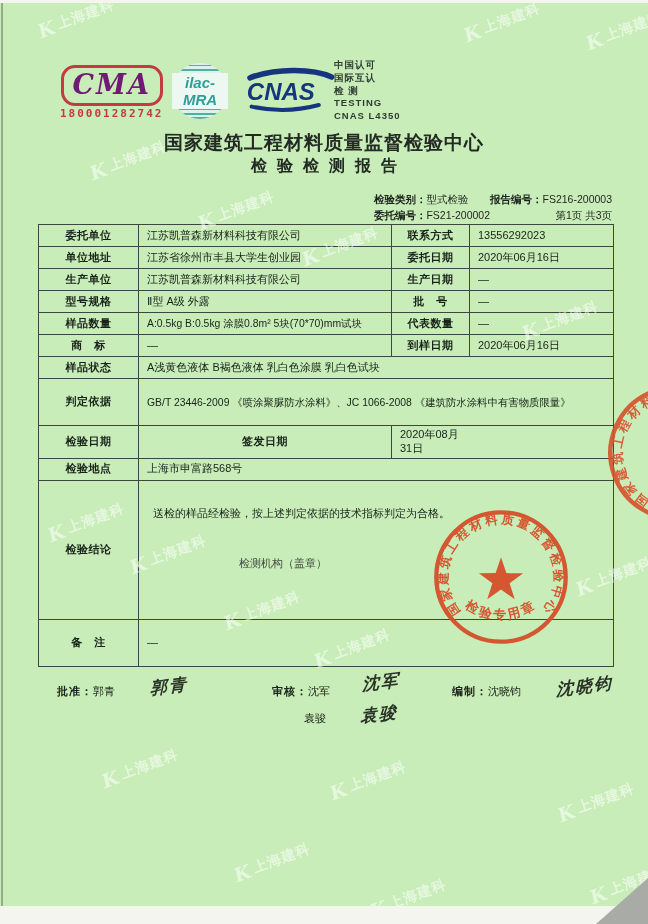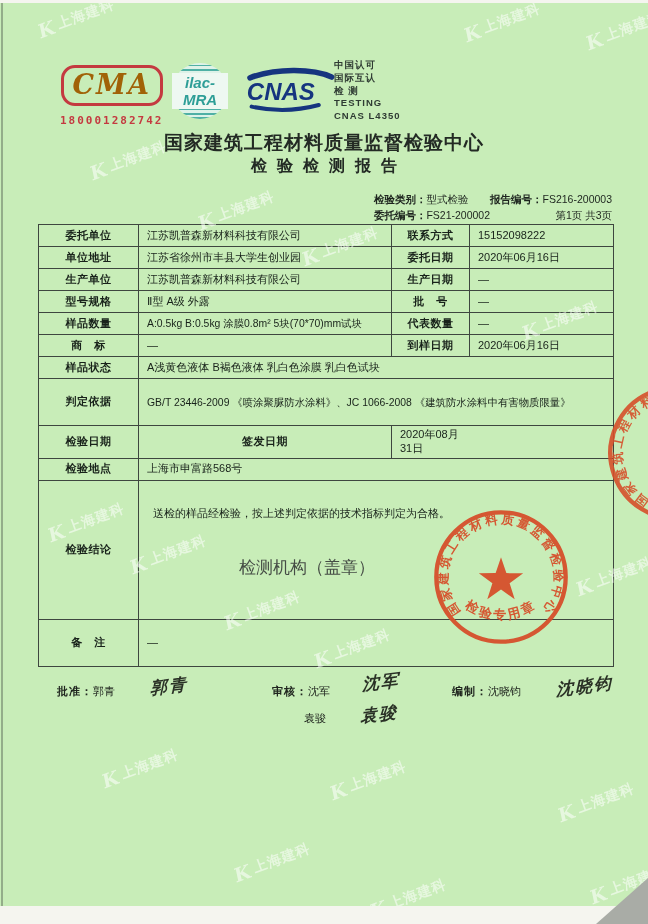--- a/index.html
+++ b/index.html
@@ -23,23 +23,23 @@
     position:absolute;display:flex;align-items:center;gap:3px;
     color:rgba(255,255,255,.55);font-weight:bold;font-size:14px;
     transform:rotate(-20deg);z-index:4;pointer-events:none;letter-spacing:1px;
     white-space:nowrap;
   }
   .wm-k{font-size:19px;font-family:"DejaVu Serif",serif;transform:skewX(-8deg);}
   
   .cma{position:absolute;left:60px;top:62px;text-align:center;color:#c43a40;z-index:2;}
   .cma-mark{
     display:inline-block;font:italic bold 27px "DejaVu Serif",serif;letter-spacing:2px;
-    border:3.5px solid #c43a40;border-radius:14px;padding:1px 9px 3px;color:#a16207;
-  }
-  .cma-num{margin-top:8px;font-family:"DejaVu Sans Mono",monospace;font-size:11px;font-weight:bold;letter-spacing:2px;}
+    border:3.5px solid #c43a40;border-radius:14px;padding:1px 9px 3px;color:#701a75;
+  }
+  .cma-num{margin-top:1px;font-family:"DejaVu Sans Mono",monospace;font-size:11px;font-weight:bold;letter-spacing:2px;}
   .ilac{
     position:absolute;left:172px;top:60px;width:56px;height:56px;border-radius:50%;z-index:2;
     background:repeating-linear-gradient(0deg,#4fb0a5 0px,#4fb0a5 1.6px,#ddf2e8 1.6px,#ddf2e8 4.4px);
     display:flex;align-items:center;justify-content:center;
   }
   .ilac-band{
     background:#eef8f2;width:100%;text-align:center;padding:1px 0;
     color:#2e9e97;font-size:15px;font-weight:bold;font-style:italic;
   }
   .cnas{position:absolute;left:242px;top:62px;z-index:2;}
@@ -74,21 +74,21 @@
   .cell{
     border-left:1px solid #3e463f;padding:2px 8px;display:flex;align-items:center;
     font-size:11px;min-height:17px;line-height:1.25;
   }
   .cell:first-child{border-left:none;}
   .lab{justify-content:center;font-weight:bold;text-align:center;letter-spacing:.5px;}
   .basis-cell{font-size:10.4px;}
   .concl-row .cell{min-height:134px;}
   .concl-body{position:relative;display:block;padding:0;}
   .concl-text{position:absolute;left:14px;top:26px;font-size:11px;color:#18221a;}
-  .agency{position:absolute;left:100px;top:76px;font-size:17px;color:#454c45;z-index:1;}
+  .agency{position:absolute;left:100px;top:76px;font-size:11px;color:#454c45;z-index:1;}
   .remark-row .cell{min-height:42px;}
   
   .stamp-main{position:absolute;left:432px;top:505px;z-index:6;opacity:.95;}
   .stamp-edge{position:absolute;left:606px;top:380px;z-index:6;opacity:.9;transform:rotate(-20deg);}
   
   .sigline{position:absolute;z-index:3;font-size:11px;color:#20261f;}
   .sigline b{font-weight:bold;letter-spacing:1px;}
   .sig{
     position:absolute;z-index:3;font-family:"DejaVu Serif",serif;font-style:italic;font-weight:bold;
     font-size:17px;color:#1c2019;transform:rotate(-7deg) skewX(-6deg);letter-spacing:2px;opacity:.92;
@@ -207,21 +207,21 @@
       <div><b>报告编号：</b><span>FS216-200003</span></div>
       <div>第1页 共3页</div>
     </div>
   </div>
 
   <div class="tbl">
     <div class="row">
       <div class="cell lab">委托单位</div>
       <div class="cell">江苏凯普森新材料科技有限公司</div>
       <div class="cell lab">联系方式</div>
-      <div class="cell">15152098222</div>
+      <div class="cell">13556292023</div>
     </div>
     <div class="row">
       <div class="cell lab">单位地址</div>
       <div class="cell">江苏省徐州市丰县大学生创业园</div>
       <div class="cell lab">委托日期</div>
       <div class="cell">2020年06月16日</div>
     </div>
     <div class="row">
       <div class="cell lab">生产单位</div>
       <div class="cell">江苏凯普森新材料科技有限公司</div>

